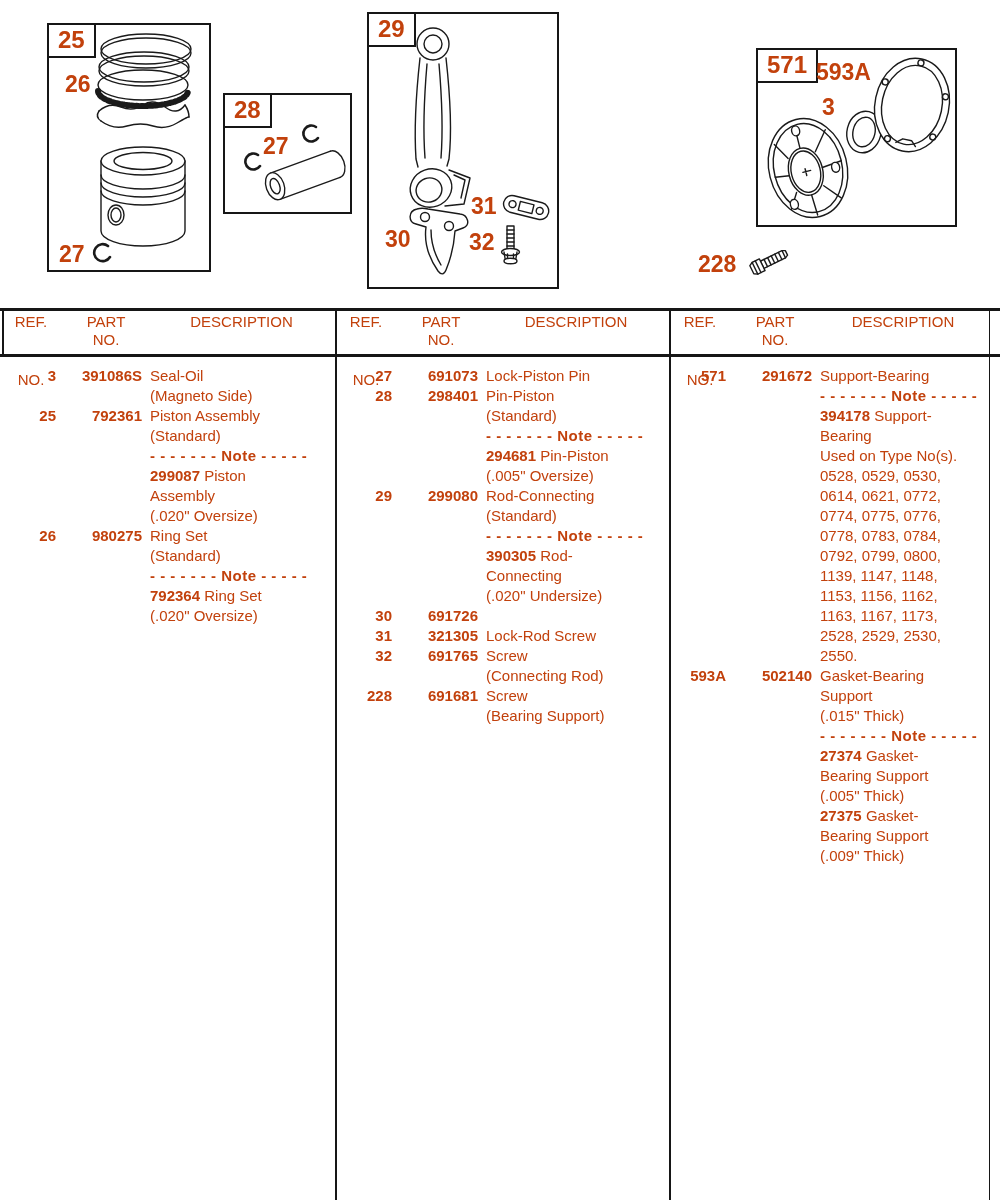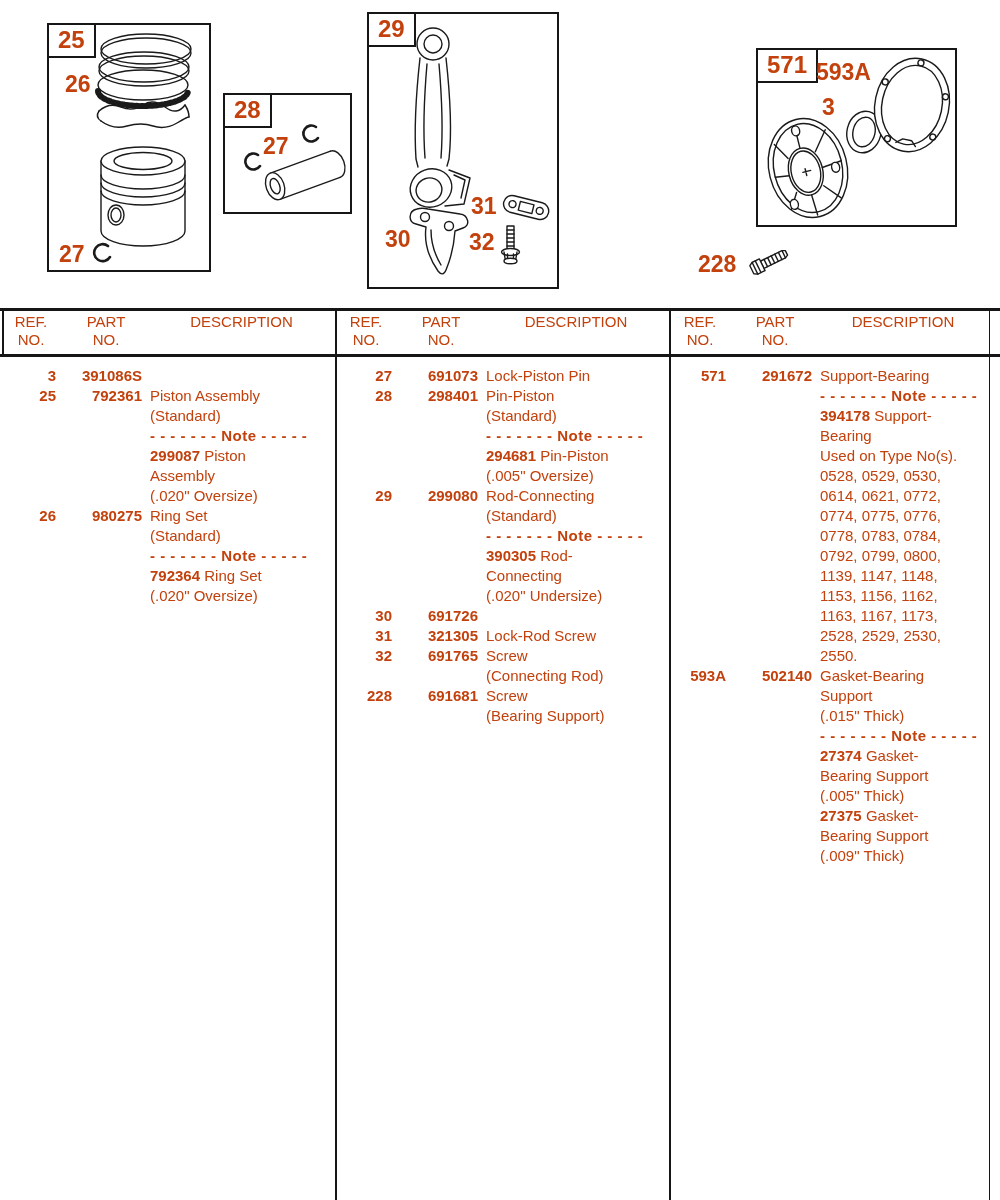--- a/index.html
+++ b/index.html
@@ -34,21 +34,21 @@
   #hline-bot{top:354px;}
   .vline{position:absolute;top:308px;height:892px;width:0;border-left:2px solid #161616;}
   #vline1{left:335px;}
   #vline2{left:669px;}
   #vline-right{left:989px;border-left-width:1.5px;}
   #vline-left{left:2px;height:49px;}
 
   
   .sec-header{position:absolute;top:313px;height:38px;display:flex;font-size:15px;line-height:18px;}
   .sec-header .hc{display:flex;flex-direction:column;justify-content:flex-start;text-align:center;}
-  .hc-ref{width:58px;}
+  .hc-ref{width:58px;gap:40px;}
   .hc-part{width:88px;margin-left:2px;}
   .hc-desc{flex:1;justify-content:flex-end;}
   #hdr-left{left:2px;width:331px;}
   #hdr-mid{left:337px;width:330px;}
   #hdr-right{left:671px;width:316px;}
 
   
   .col{position:absolute;top:366px;width:333px;font-size:15px;line-height:20px;}
   #col-left{left:0px;}
   #col-mid{left:336px;}
@@ -241,20 +241,24 @@
     </div>
     <div class="hc hc-desc">
       <div>DESCRIPTION</div>
     </div>
   </div>
 
   <div class="col" id="col-left">
       <div class="row">
         <span class="ref">3</span>
         <span class="part">391086S</span>
+        <div class="desc">
+          <div class="line">Seal-Oil</div>
+          <div class="line">(Magneto Side)</div>
+        </div>
       </div>
       <div class="row">
         <span class="ref">25</span>
         <span class="part">792361</span>
         <div class="desc">
           <div class="line">Piston Assembly</div>
           <div class="line">(Standard)</div>
           <div class="line note-line">- - - - - - - <span class="b">Note</span> - - - - -</div>
           <div class="line"><span class="b">299087</span> Piston</div>
           <div class="line">Assembly</div>

